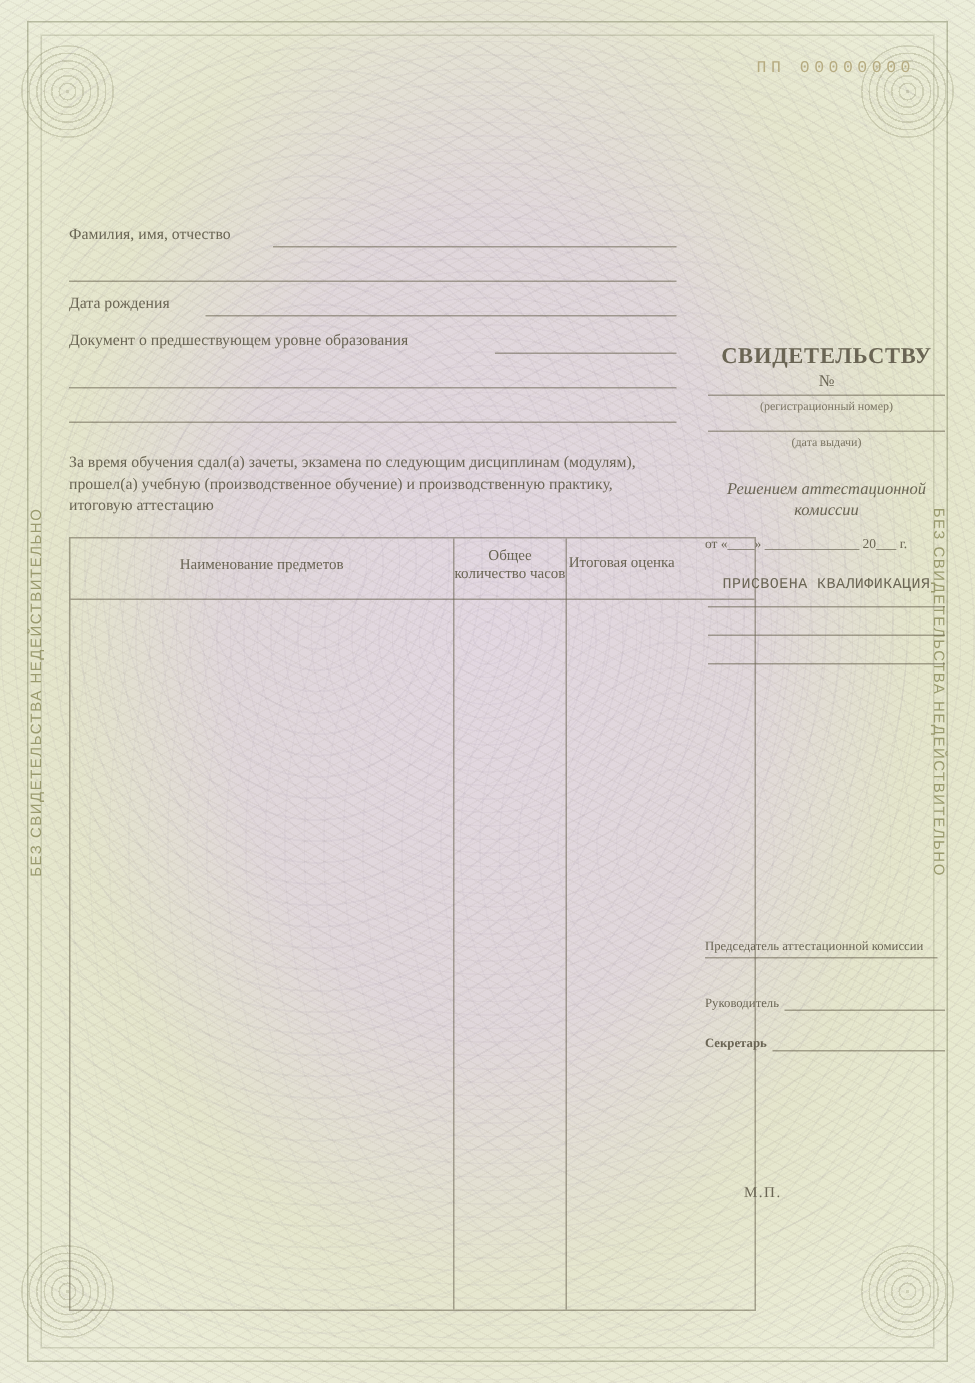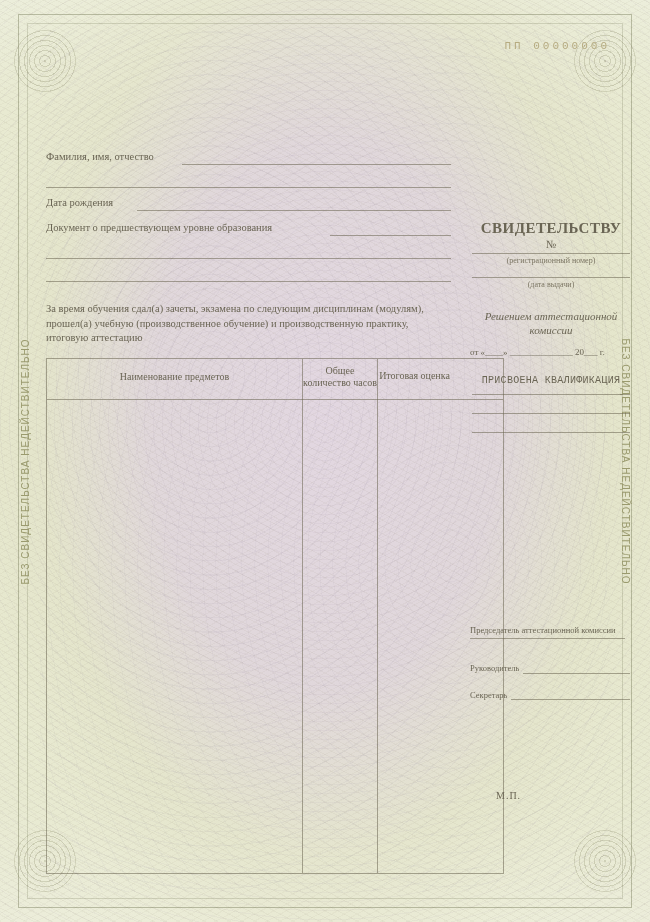--- a/index.html
+++ b/index.html
@@ -106,21 +106,21 @@
   }
   .tbl .vline{position:absolute;top:0;bottom:0;width:0;border-left:1px solid rgba(105,100,80,.55);}
   .tbl .hline{position:absolute;left:0;right:0;height:0;border-top:1px solid rgba(105,100,80,.55);}
   .th{
     position:absolute;text-align:center;color:#6a6554;font-size:10px;line-height:12px;
   }
 
   
   .right{position:absolute;left:466px;top:218px;width:170px;text-align:center;color:#6a6554;}
   .r-line1{font-size:12.5px;}
-  .r-title{font-size:15px;font-weight:bold;letter-spacing:.5px;margin-top:2px;}
+  .r-title{font-size:15px;font-weight:bold;letter-spacing:.5px;margin-top:12px;}
   .r-sub{font-size:10px;line-height:13px;margin-top:3px;}
   .r-no{font-size:11px;margin-top:1px;}
   .r-rule{border-bottom:1px solid rgba(105,100,80,.55);margin:3px 6px 2px 6px;}
   .r-cap{font-size:8px;color:#7b7563;}
   .r-italic{font-size:11px;font-style:italic;line-height:14px;margin-top:20px;}
   .r-date{font-size:9px;margin-top:10px;text-align:left;padding-left:4px;}
   .r-qual{font-size:10px;letter-spacing:.3px;margin-top:18px;font-family:Liberation Mono, monospace;}
 
   .sig{position:absolute;color:#6a6554;font-size:8.5px;line-height:11px;}
   .mp{position:absolute;left:496px;top:790px;color:#6a6554;font-size:10px;letter-spacing:1px;}
@@ -190,21 +190,21 @@
       <div>Председатель аттестационной комиссии</div>
       <div class="rule" style="position:static;border-bottom:1px solid rgba(105,100,80,.55);width:155px;margin-top:2px;"></div>
     </div>
     <div class="sig" style="left:470px;top:663px;width:160px;">
       <div style="display:flex;align-items:flex-end;">
         <span>Руководитель</span>
         <span style="flex:1;border-bottom:1px solid rgba(105,100,80,.55);margin-left:4px;height:9px;"></span>
       </div>
     </div>
     <div class="sig" style="left:470px;top:690px;width:160px;">
-      <div style="display:flex;align-items:flex-start;">
+      <div style="display:flex;align-items:center;font-weight:bold;">
         <span>Секретарь</span>
         <span style="flex:1;border-bottom:1px solid rgba(105,100,80,.55);margin-left:4px;height:9px;"></span>
       </div>
     </div>
 
     <div class="mp">М.П.</div>
   </div>
 </div>
 
 </body></html>

